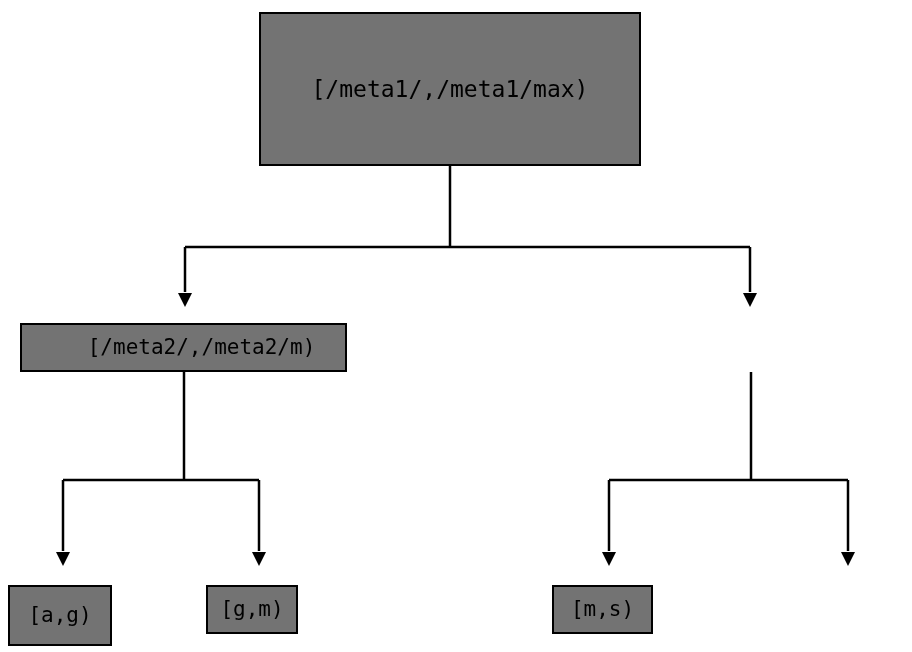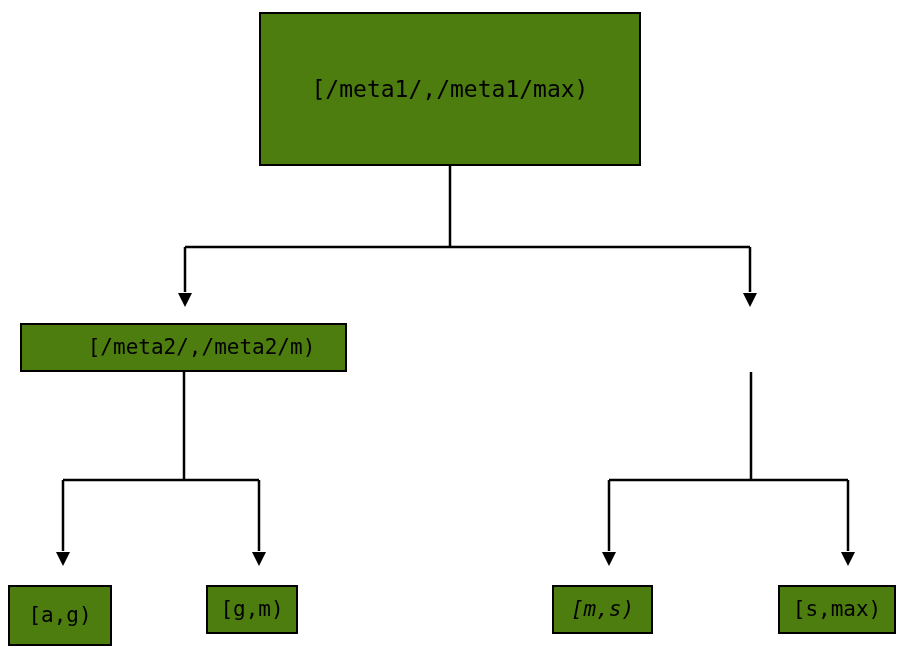--- a/index.html
+++ b/index.html
@@ -19,21 +19,21 @@
     position: absolute;
     left: 0;
     top: 0;
     width: 912px;
     height: 652px;
     pointer-events: none;
   }
   .tree-node {
     position: absolute;
     box-sizing: border-box;
-    background: #4d7c0f;
+    background: #737373;
     border: 2px solid #000000;
     display: flex;
     align-items: center;
     justify-content: center;
     color: #000000;
     white-space: pre;
     letter-spacing: 0px;
   }
   .node-label {
     display: block;
@@ -73,21 +73,20 @@
     left: 206px;
     top: 585px;
     width: 92px;
     height: 49px;
   }
   #node-leaf-ms {
     left: 552px;
     top: 585px;
     width: 101px;
     height: 49px;
-    font-style: italic;
   }
   #node-leaf-smax {
     left: 778px;
     top: 585px;
     width: 118px;
     height: 49px;
   }
   #node-leaf-ag .node-label,
   #node-leaf-gm .node-label,
   #node-leaf-ms .node-label,
@@ -142,17 +141,14 @@
   </div>
 
   <div class="tree-node" id="node-leaf-gm">
     <span class="node-label">[g,m)</span>
   </div>
 
   <div class="tree-node" id="node-leaf-ms">
     <span class="node-label">[m,s)</span>
   </div>
 
-  <div class="tree-node" id="node-leaf-smax">
-    <span class="node-label">[s,max)</span>
-  </div>
 
 </div>
 
 </body></html>

